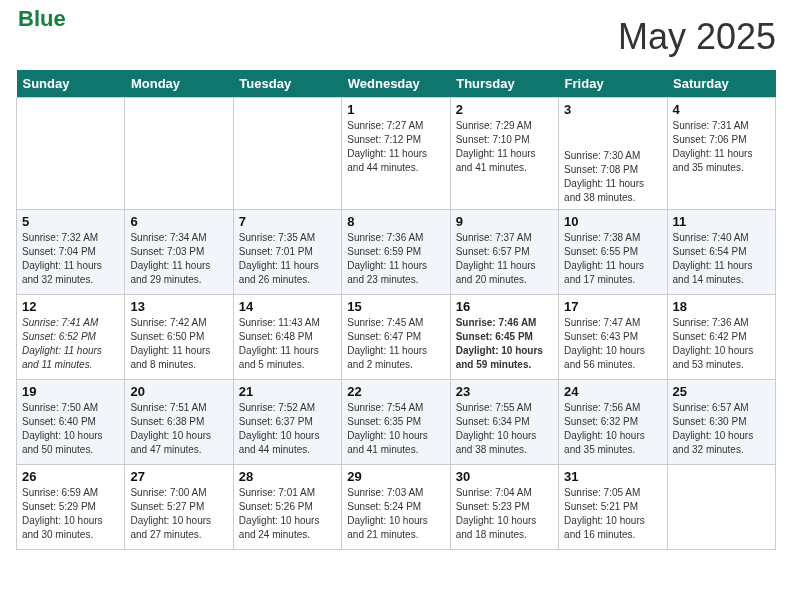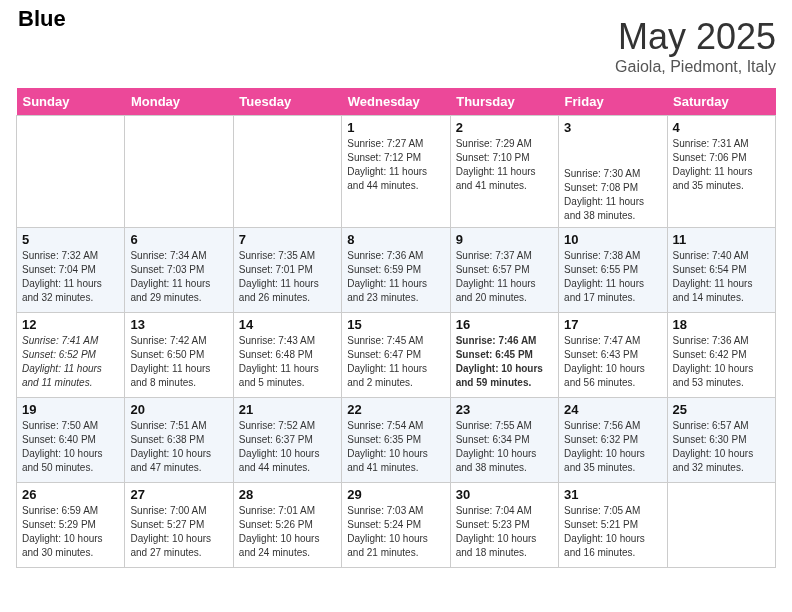--- a/index.html
+++ b/index.html
@@ -77,37 +77,36 @@
       background: #f8f8f8;
     }
     tr:nth-child(odd) td {
       background-color: #fff;
     }
     tr:nth-child(even) td {
       background-color: #f2f6fb;
     }
     
     tr:first-child th {
-      background-color: #ec4899;
+      background-color: #0f766e;
     }
     .logo-svg {
       display: inline-block;
       vertical-align: middle;
     }
   </style>
 </head>
 <body>
 
 <div class="header">
   <div class="logo">
-    <div style="font-size:22px; font-weight:bold; color:#000000; margin-top:-8px; margin-left:2px;">Blue</div>
+    <div style="font-size:22px; font-weight:bold; color:#15803d; margin-top:-8px; margin-left:2px;">Blue</div>
   </div>
   <div class="title-block">
     <div class="month-title">May 2025</div>
-    <div class="location">Gaiola, Piedmont, Italy</div>
   </div>
 </div>
 
 <table>
   <thead>
     <tr>
 
     <th>Sunday</th>
         <th>Monday</th>
         <th>Tuesday</th>
@@ -212,21 +211,21 @@
         </td>
         <td>
           <span class="day-number">13</span>
           <div class="day-info" style="white-space: pre-line;">Sunrise: 7:42 AM
 Sunset: 6:50 PM
 Daylight: 11 hours
 and 8 minutes.</div>
         </td>
         <td>
           <span class="day-number">14</span>
-          <div class="day-info" style="white-space: pre-line;">Sunrise: 7:43 AM
+          <div class="day-info" style="white-space: pre-line;">Sunrise: 11:43 AM
 Sunset: 6:48 PM
 Daylight: 11 hours
 and 5 minutes.</div>
         </td>
         <td>
           <span class="day-number">15</span>
           <div class="day-info" style="white-space: pre-line;">Sunrise: 7:45 AM
 Sunset: 6:47 PM
 Daylight: 11 hours
 and 2 minutes.</div>

